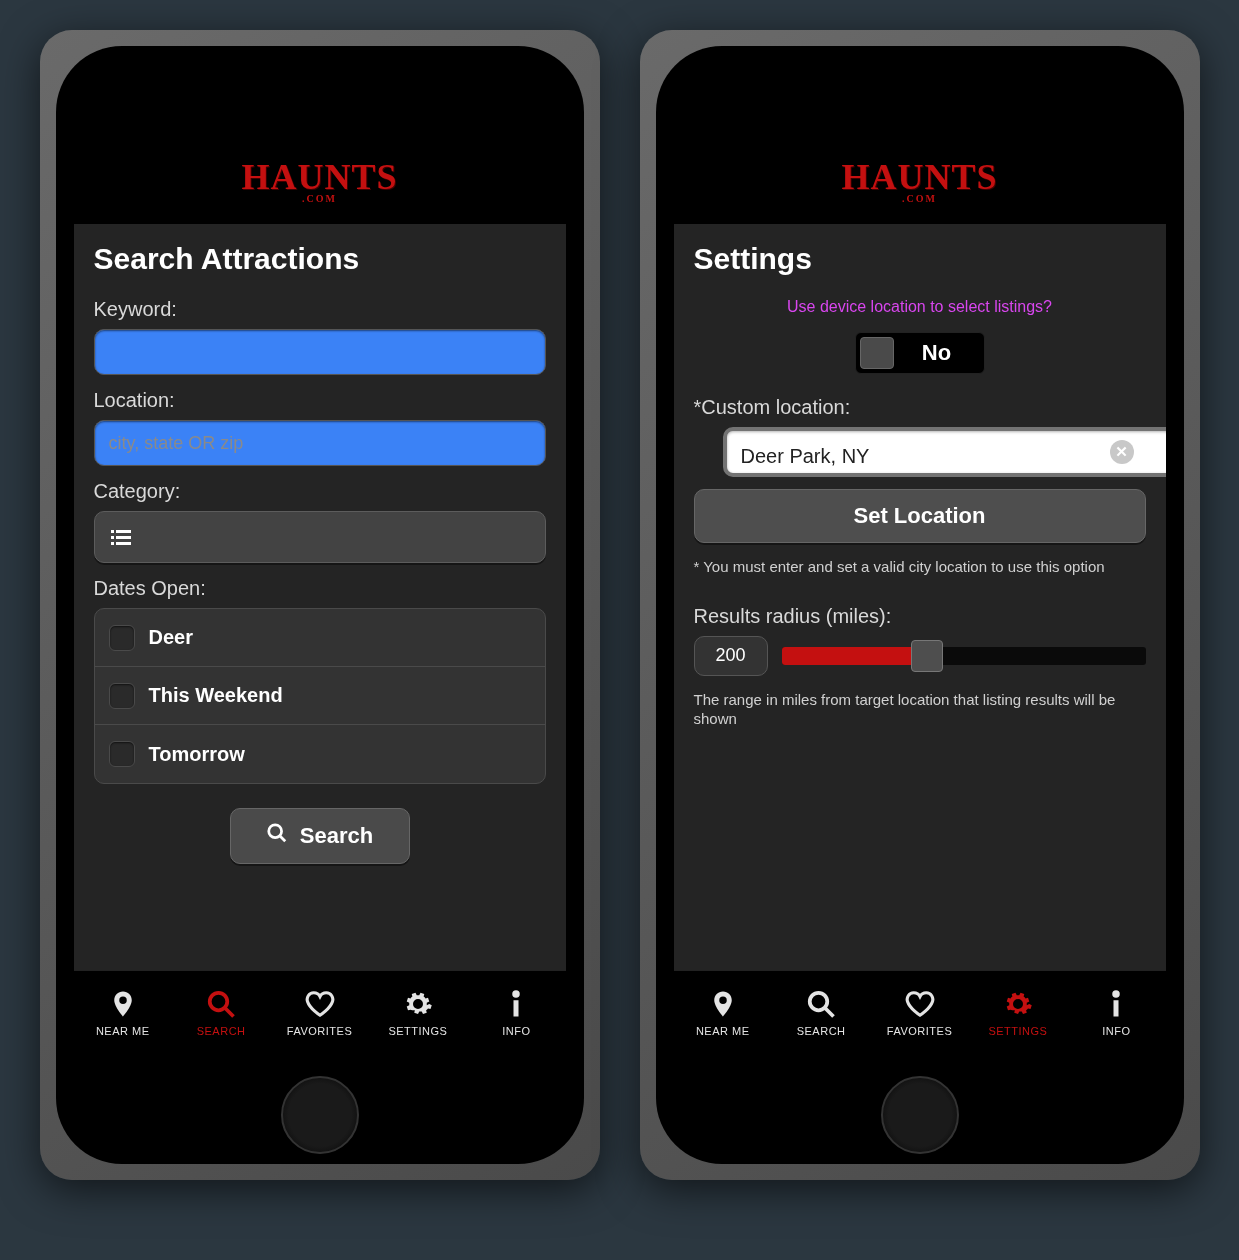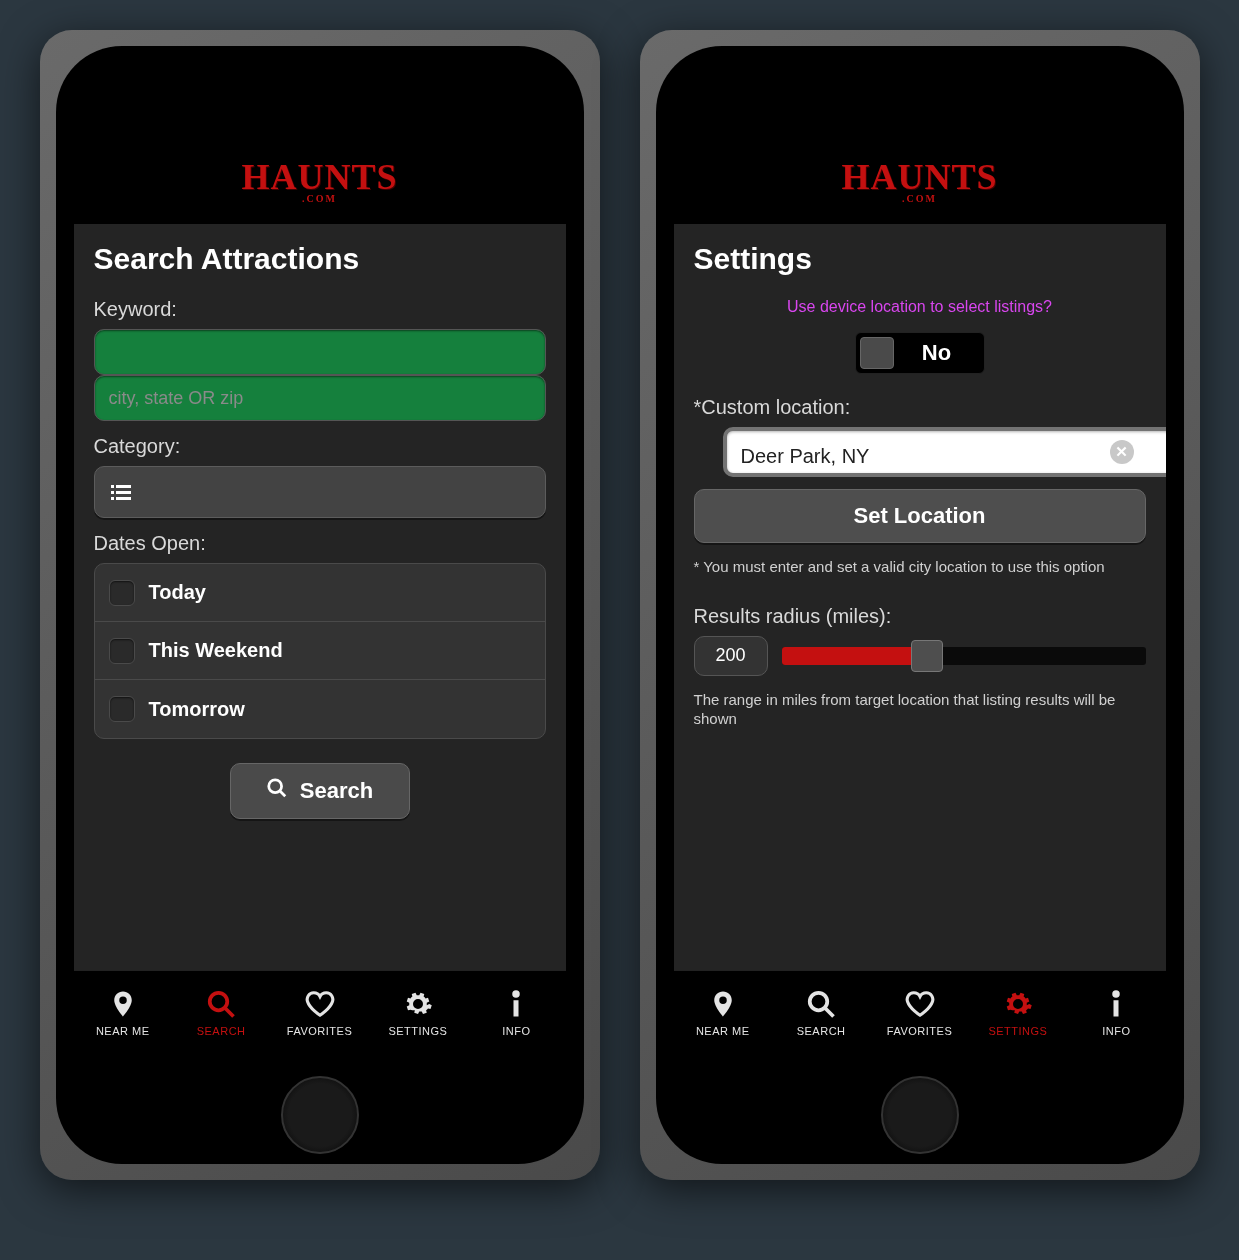--- a/index.html
+++ b/index.html
@@ -102,21 +102,21 @@
   .field-label {
     font-size: 20px;
     color: #d9d9d9;
     margin-bottom: 8px;
     margin-top: 14px;
   }
   .field-label:first-of-type { margin-top: 0; }
   .input {
     width: 100%;
     height: 46px;
-    background: #15803d;
+    background: #3b82f6;
     border: 1px solid #555;
     border-radius: 10px;
     color: #eee;
     font-size: 18px;
     padding: 0 14px;
     box-shadow: inset 0 1px 2px rgba(0,0,0,0.5);
   }
   .input::placeholder { color: #8a8a8a; }
   .input-white {
     width: 100%;
@@ -340,41 +340,42 @@
           <span class="small">.COM</span>
         </div>
       </div>
 
       <div class="content">
         <div class="page-title">Search Attractions</div>
 
         <div class="field-label">Keyword:</div>
         <input class="input" value="" style="">
 
+        <div class="field-label">Location:</div>
         <input class="input" placeholder="city, state OR zip" style="">
 
         <div class="field-label">Category:</div>
         <div class="select-btn">
           <span class="list-icon">
             <svg viewBox="0 0 24 24" width="24" height="24" fill="#fff">
                 <rect x="2" y="5" width="3" height="3"></rect>
                 <rect x="7" y="5" width="15" height="3"></rect>
                 <rect x="2" y="11" width="3" height="3"></rect>
                 <rect x="7" y="11" width="15" height="3"></rect>
                 <rect x="2" y="17" width="3" height="3"></rect>
                 <rect x="7" y="17" width="15" height="3"></rect>
               </svg>
           </span>
         </div>
 
         <div class="field-label">Dates Open:</div>
         <div class="date-list">
           <div class="date-row">
             <div class="checkbox"></div>
-            <span>Today</span>
+            <span>Deer</span>
           </div>
           <div class="date-row">
             <div class="checkbox"></div>
             <span>This Weekend</span>
           </div>
           <div class="date-row">
             <div class="checkbox"></div>
             <span>Tomorrow</span>
           </div>
         </div>

